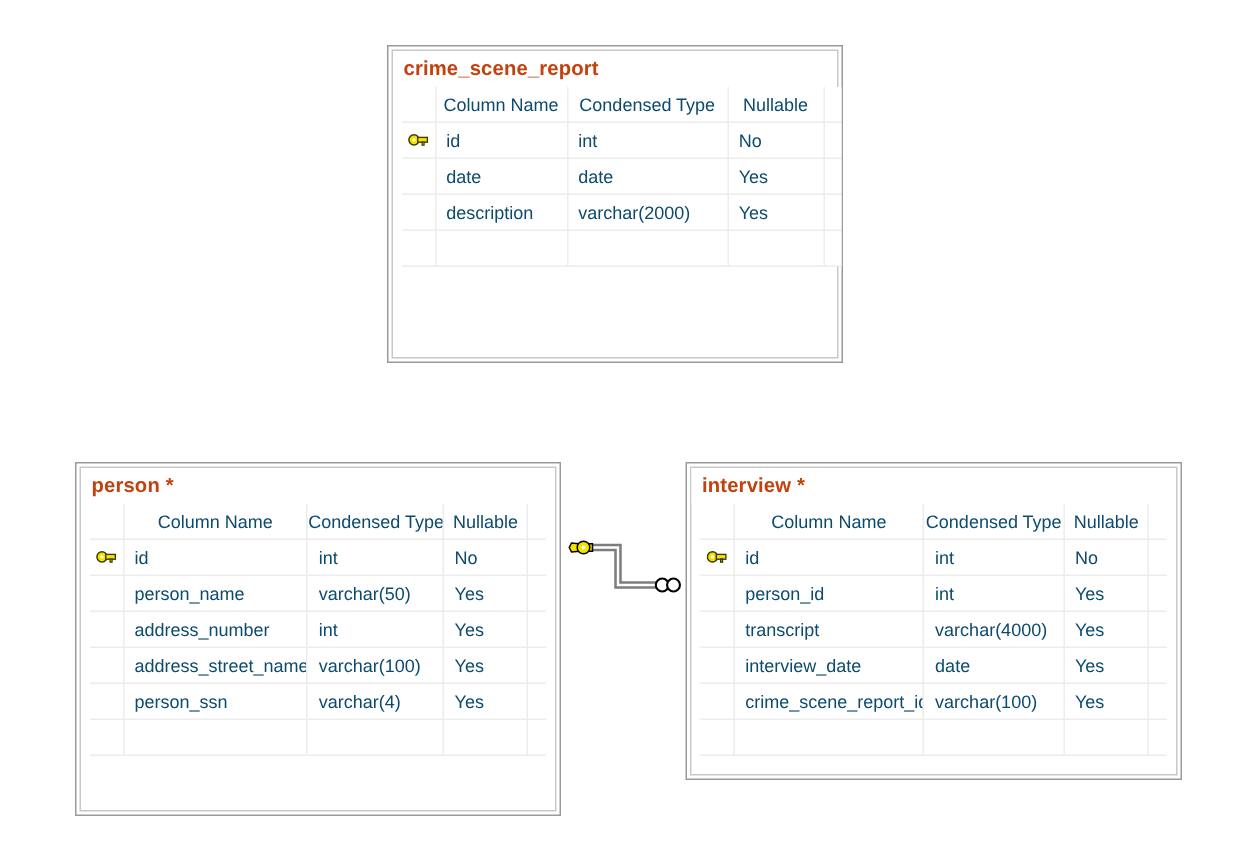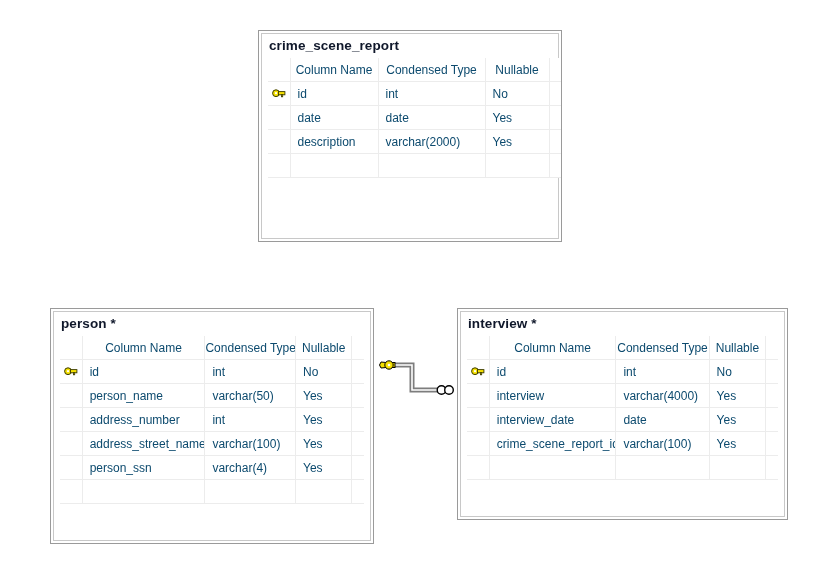--- a/index.html
+++ b/index.html
@@ -28,21 +28,21 @@
     border: 1px solid #c8c8c8;
     background: #ffffff;
     height: 100%;
     display: flex;
     flex-direction: column;
   }
 
   .entity-title {
     font-size: 13.5px;
     font-weight: bold;
-    color: #0f172a;
+    color: #c2410c;
     padding: 4px 0 4px 7px;
     background: #ffffff;
     line-height: 1.2;
     letter-spacing: 0.1px;
     flex: 0 0 auto;
   }
 
   .grid-wrap {
     padding: 0 6px 0 6px;
     flex: 1 1 auto;
@@ -286,21 +286,28 @@
                     <rect x="6.5" y="3.6" width="6.4" height="3.2" fill="#f5e000" stroke="#3a3a00" stroke-width="0.9"></rect>
                     <rect x="9.4" y="6.6" width="1.3" height="2.2" fill="#f5e000" stroke="#3a3a00" stroke-width="0.8"></rect>
                   </svg></td>
                 <td>id</td>
                 <td>int</td>
                 <td>No</td>
                 <td class="c-pad"></td>
               </tr>
               <tr>
                 <td class="c-key"></td>
-                <td>interview</td>
+                <td>person_id</td>
+                <td>int</td>
+                <td>Yes</td>
+                <td class="c-pad"></td>
+              </tr>
+              <tr>
+                <td class="c-key"></td>
+                <td>transcript</td>
                 <td>varchar(4000)</td>
                 <td>Yes</td>
                 <td class="c-pad"></td>
               </tr>
               <tr>
                 <td class="c-key"></td>
                 <td>interview_date</td>
                 <td>date</td>
                 <td>Yes</td>
                 <td class="c-pad"></td>

